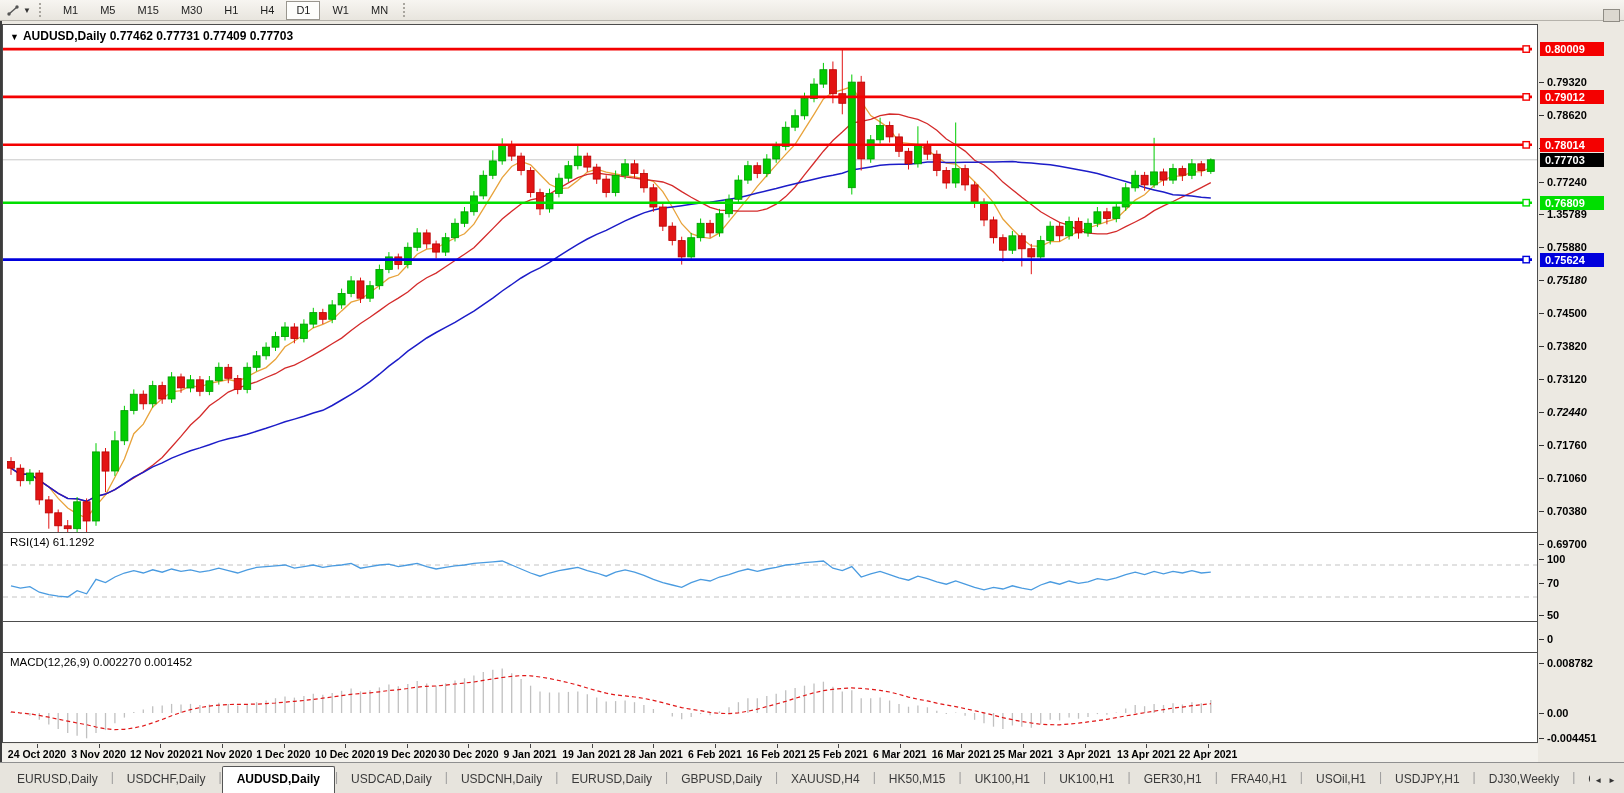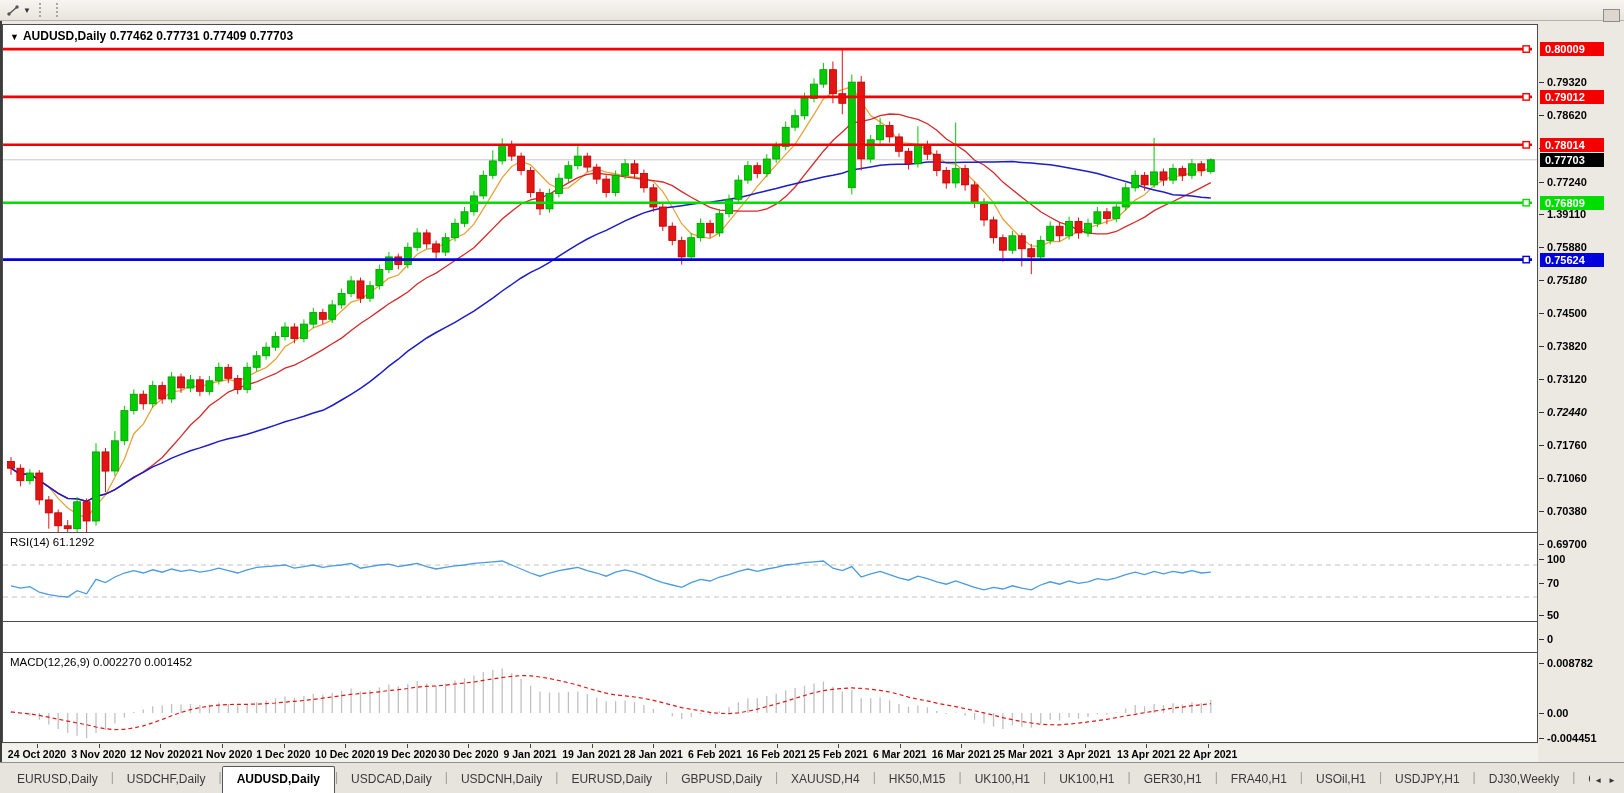--- a/index.html
+++ b/index.html
@@ -48,20 +48,31 @@
   <div class="toolbar">
     <span class="toolicon">
       <svg width="14" height="13" viewBox="0 0 14 13">
         <line x1="3" y1="10" x2="11" y2="3" stroke="#555" stroke-width="1.4"></line>
         <circle cx="3" cy="10" r="1.7" fill="#555"></circle>
         <circle cx="11" cy="3" r="1.7" fill="#555"></circle>
       </svg>
     </span>
     <span class="caret">▼</span>
     <span class="grip"></span>
+    <span class="tfwrap">
+        <span class="tfbtn">M1</span>
+        <span class="tfbtn">M5</span>
+        <span class="tfbtn">M15</span>
+        <span class="tfbtn">M30</span>
+        <span class="tfbtn">H1</span>
+        <span class="tfbtn">H4</span>
+        <span class="tfbtn active">D1</span>
+        <span class="tfbtn">W1</span>
+        <span class="tfbtn">MN</span>
+      </span>
     <span class="grip"></span>
   </div>
 
   <div class="minibtn"></div>
   <div class="leftedge"></div>
 
   <div class="pane" id="main-pane">
     <svg id="main-svg" width="1534" height="520">
         <line x1="0" y1="134.8" x2="1534" y2="134.8" stroke="#C8C8C8" stroke-width="1"></line>
         <polyline points="8.0,443.2 17.4,449.4 26.9,448.9 36.3,455.4 45.8,461.9 55.2,473.4 64.7,483.0 74.1,488.8 83.6,493.0 93.0,480.8 102.5,469.9 111.9,452.3 121.4,434.1 130.8,408.7 140.3,399.1 149.7,382.0 159.2,373.7 168.6,366.9 178.0,365.7 187.5,360.9 196.9,362.0 206.4,358.4 215.8,356.5 225.3,354.5 234.7,356.5 244.2,351.7 253.6,346.7 263.1,342.6 272.5,334.3 282.0,321.8 291.4,316.0 300.9,309.7 310.3,302.8 319.8,299.3 329.2,294.9 338.6,285.9 348.1,277.2 357.5,274.4 367.0,267.6 376.4,260.5 385.9,253.2 395.3,250.0 404.8,239.8 414.2,229.2 423.7,224.1 433.1,223.2 442.6,217.8 452.0,213.0 461.5,208.8 470.9,199.2 480.3,183.8 489.8,168.4 499.2,152.7 508.7,141.5 518.1,136.5 527.6,139.9 537.0,149.5 546.5,159.3 555.9,163.7 565.4,162.8 574.8,155.5 584.3,147.1 593.7,144.2 603.2,147.1 612.6,149.0 622.1,150.6 631.5,151.8 640.9,153.6 650.4,156.4 659.8,166.6 669.3,182.0 678.7,198.7 688.2,208.7 697.6,211.9 707.1,213.3 716.5,207.9 726.0,196.4 735.4,184.9 744.9,173.3 754.3,161.4 763.8,150.5 773.2,139.9 782.7,129.4 792.1,119.4 801.5,104.4 811.0,89.4 820.4,74.0 829.9,67.3 839.3,64.8 848.8,61.6 858.2,76.5 867.7,90.6 877.1,96.9 886.6,103.6 896.0,117.4 905.5,118.4 914.9,119.4 924.4,125.1 933.8,131.8 943.3,138.2 952.7,139.1 962.1,147.2 971.6,156.8 981.0,166.7 990.5,177.7 999.9,194.0 1009.4,204.2 1018.8,213.5 1028.3,220.9 1037.7,221.4 1047.2,216.6 1056.6,216.6 1066.1,211.2 1075.5,206.4 1085.0,202.9 1094.4,200.0 1103.9,196.6 1113.3,193.7 1122.7,184.7 1132.2,175.1 1141.6,169.7 1151.1,160.4 1160.5,155.0 1170.0,151.2 1179.4,151.2 1188.9,146.9 1198.3,146.6 1207.8,142.6 " fill="none" stroke="#E8A33B" stroke-width="1.3"></polyline>
@@ -579,21 +590,21 @@
   <div id="axis-layer">
       <div class="ytick" style="top: 81.6376px;"></div>
       <div class="ylabel" style="top: 75.6376px;">0.79320</div>
       <div class="ytick" style="top: 115.248px;"></div>
       <div class="ylabel" style="top: 109.248px;">0.78620</div>
       <div class="ytick" style="top: 147.898px;"></div>
       <div class="ylabel" style="top: 141.898px;">0.77940</div>
       <div class="ytick" style="top: 181.508px;"></div>
       <div class="ylabel" style="top: 175.508px;">0.77240</div>
       <div class="ytick" style="top: 214.158px;"></div>
-      <div class="ylabel" style="top: 208.158px;">1.39110</div>
+      <div class="ylabel" style="top: 208.158px;">1.35789</div>
       <div class="ytick" style="top: 246.808px;"></div>
       <div class="ylabel" style="top: 240.808px;">0.75880</div>
       <div class="ytick" style="top: 280.419px;"></div>
       <div class="ylabel" style="top: 274.419px; font-style: italic;">0.75180</div>
       <div class="ytick" style="top: 313.069px;"></div>
       <div class="ylabel" style="top: 307.069px;">0.74500</div>
       <div class="ytick" style="top: 345.719px;"></div>
       <div class="ylabel" style="top: 339.719px;">0.73820</div>
       <div class="ytick" style="top: 379.329px;"></div>
       <div class="ylabel" style="top: 373.329px;">0.73120</div>

